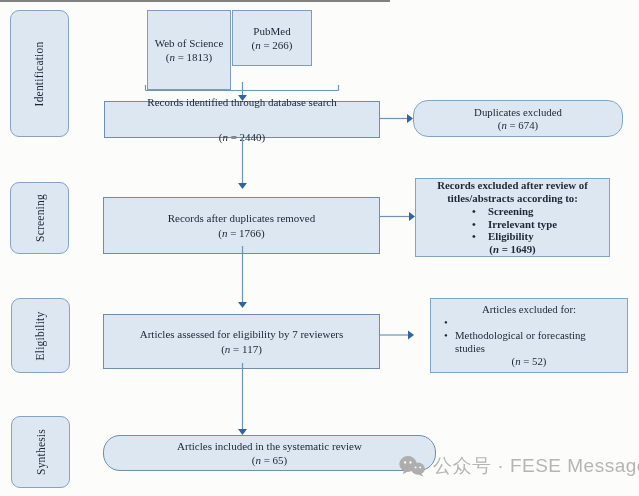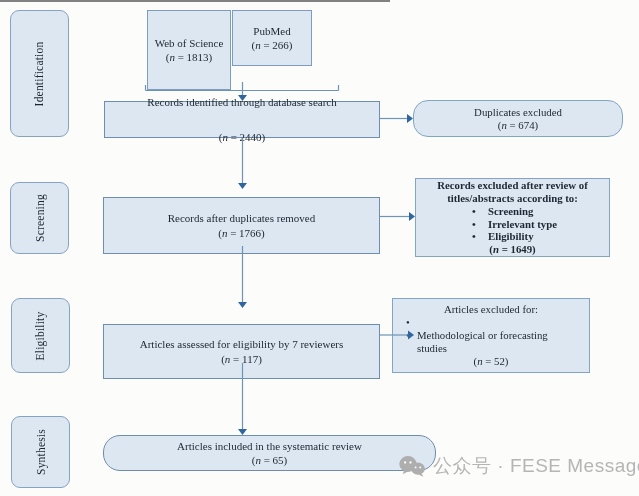--- a/index.html
+++ b/index.html
@@ -48,26 +48,26 @@
     line-height: 1.28;
   }
   .box i { font-style: italic; }
   .source { border: 1.4px solid #7e9cbd; }
   .source.wos    { left:103px; top:10px; width:84px; height:80px;margin-left:44px; }
   .source.pubmed { left:184px; top:10px; width:80px; height:56px;margin-left:48px; }
   .source.scopus { left:298px; top:10px; width:80px; height:74px; }
   .flowbox { border: 1.4px solid #6f8dac; }
   .flowbox.identified { left:104px; top:101px; width:276px; height:37px;gap:20px; }
   .flowbox.afterdup   { left:103px; top:189px; width:277px; height:57px;margin-top:8px; }
-  .flowbox.assessed   { left:103px; top:324px; width:277px; height:55px; }
+  .flowbox.assessed   { left:103px; top:314px; width:277px; height:55px; }
   .flowbox.included   { left:103px; top:435px; width:333px; height:36px;border-radius:17px; }
   .exclbox { border: 1.4px solid #82a5c4; font-size: 10.8px; line-height: 1.2; }
   .exclbox.dup { left:413px; top:100px; width:210px; height:37px;border-radius:15px; }
   .exclbox.scr { left:415px; top:178px; width:195px; height:79px;font-weight:bold; }
-  .exclbox.eli { left:392px; top:298px; width:198px; height:75px; }
+  .exclbox.eli { left:430px; top:298px; width:198px; height:75px; }
   
   .scr-bullets { width:100%; box-sizing:border-box; padding-left:56px; text-align:left; }
   .scr-bullets .bullet { display:flex; }
   .scr-bullets .dot { width:16px; }
   .eli-bullets { width:100%; box-sizing:border-box; padding-left:13px; text-align:left; }
   .eli-bullets .bullet { display:flex; }
   .eli-bullets .dot { width:11px; flex:0 0 11px; }
   .bullet .btxt { white-space: pre-line; }
   
   .connectors { position:absolute; left:0; top:0; pointer-events:none; }

